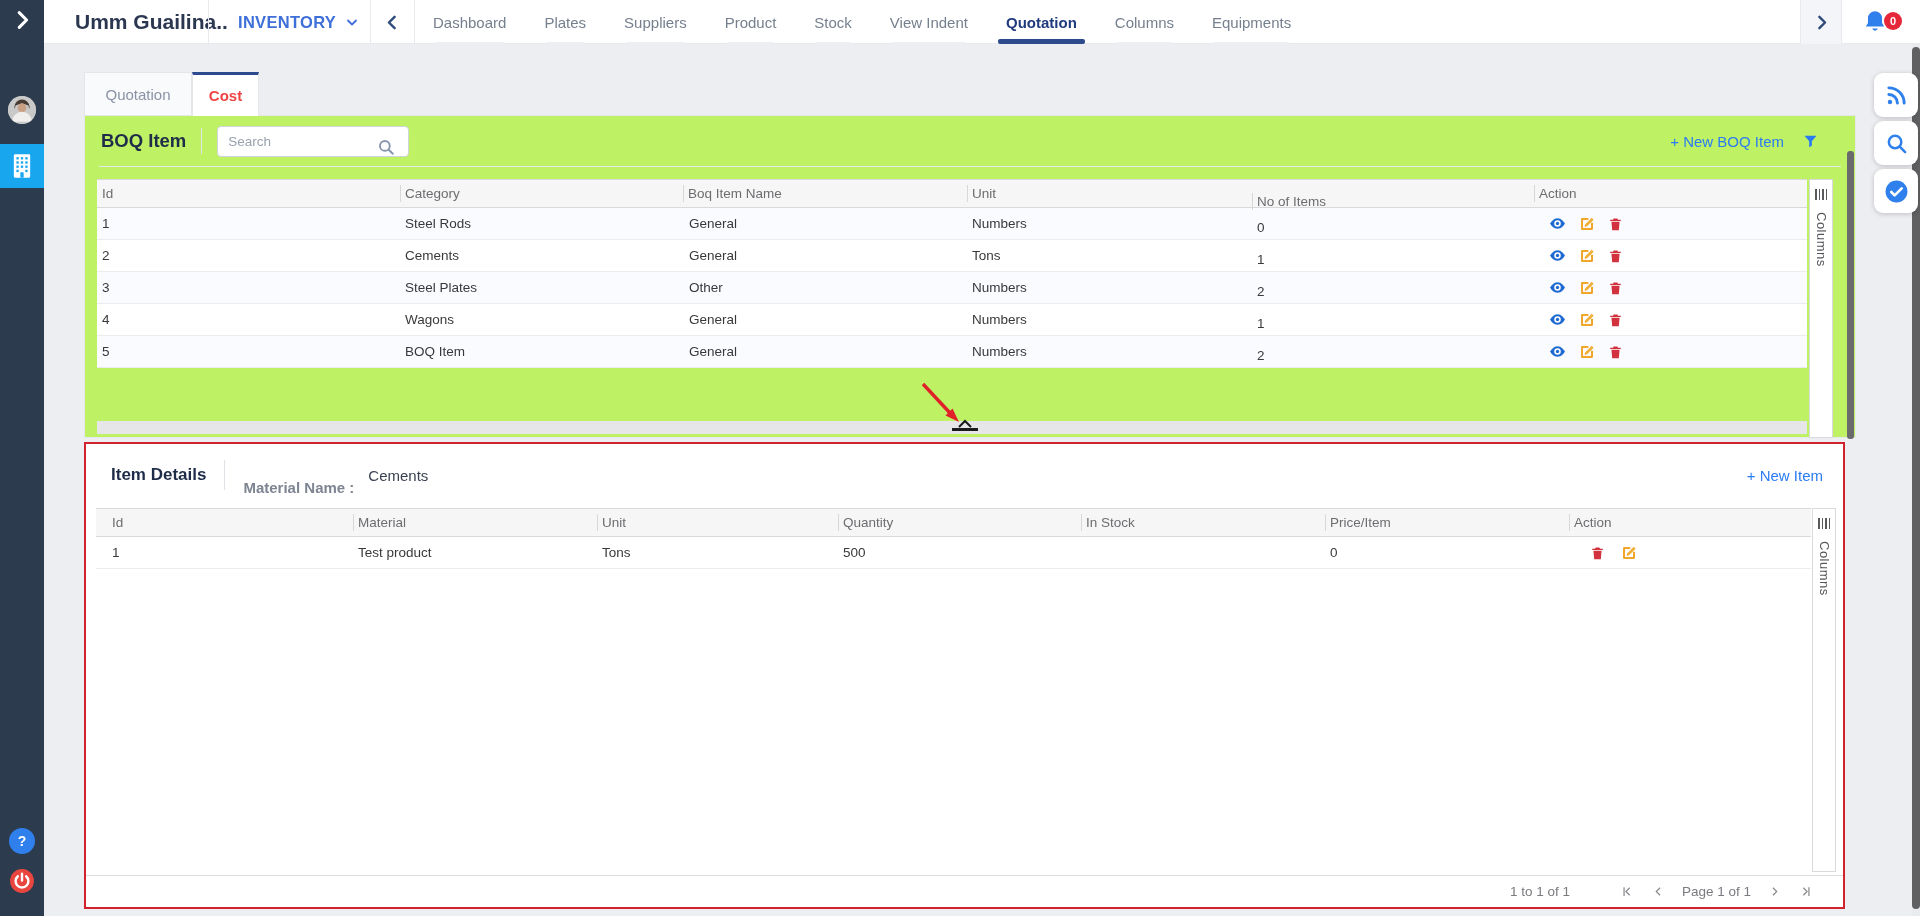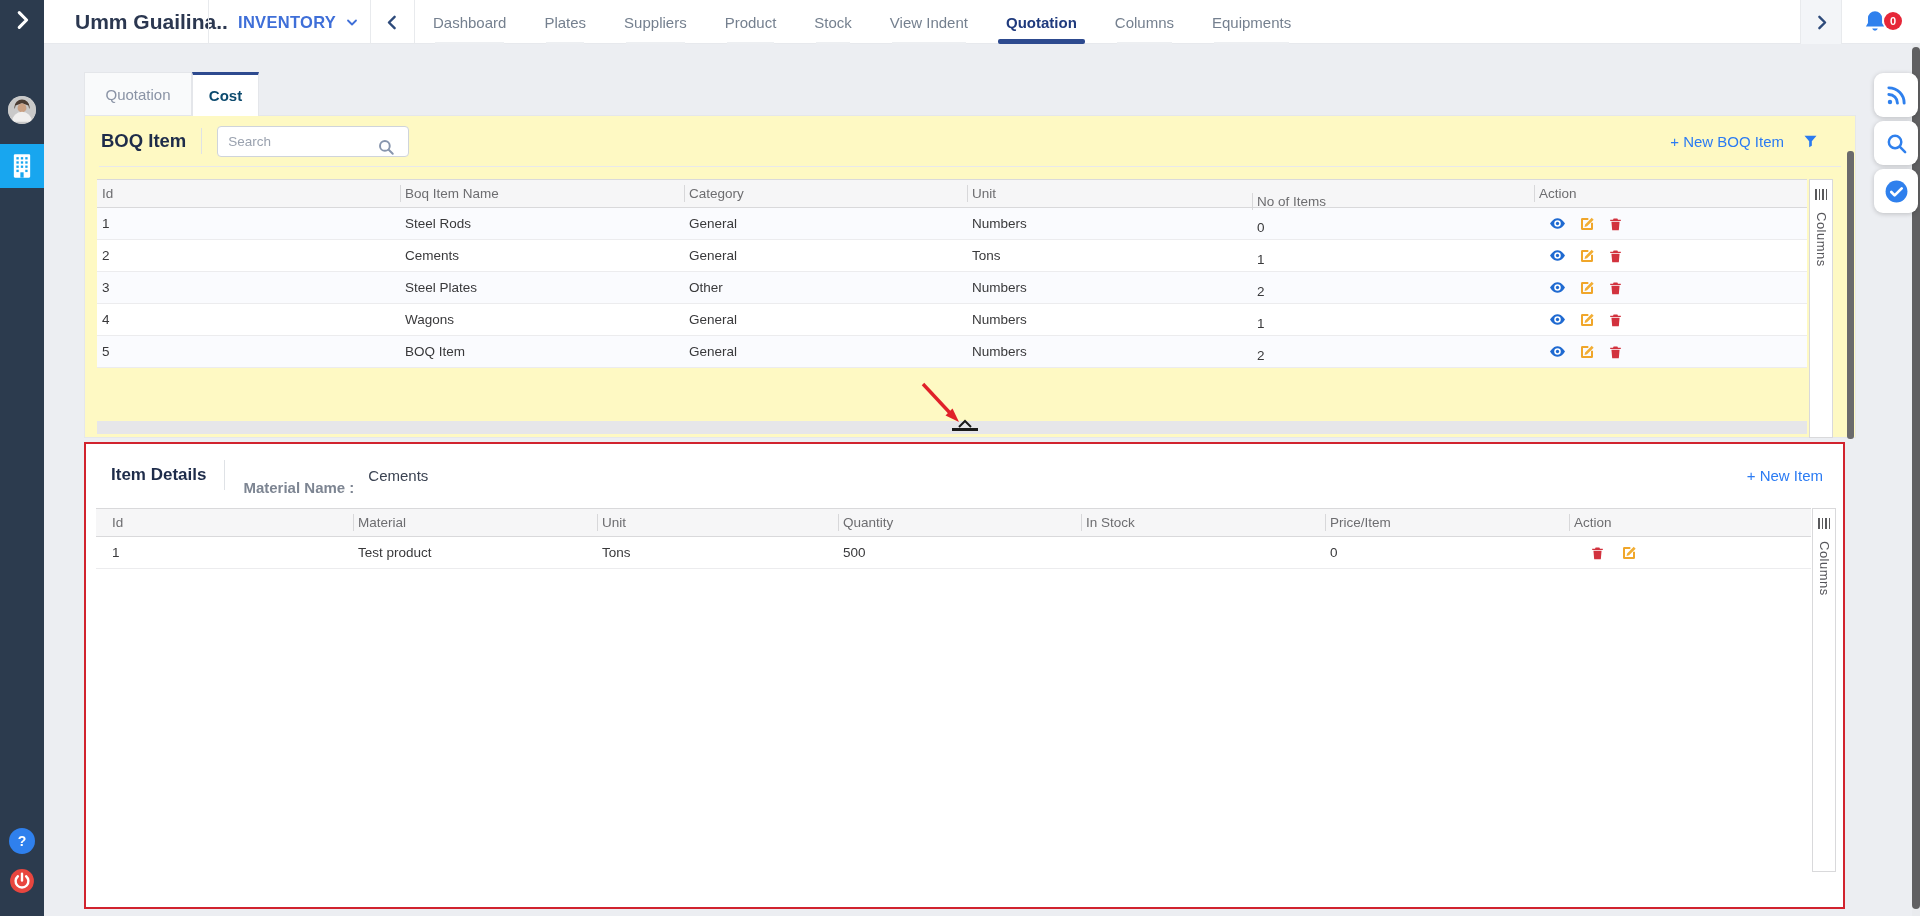--- a/index.html
+++ b/index.html
@@ -39,24 +39,24 @@
   .rail-btn{position:absolute;left:1874px;width:44px;height:44px;background:#fff;border-radius:9px;
             box-shadow:0 1px 5px rgba(0,0,0,.2);display:flex;align-items:center;justify-content:center;z-index:40;cursor:pointer;}
   .vsb{position:absolute;right:0;top:44px;width:8px;height:872px;background:#e9ebee;z-index:35;}
   .vsb-thumb{position:absolute;left:0;top:3px;width:8px;height:862px;background:#606062;border-radius:4px;}
 
   
   .tabbar{position:absolute;left:84px;top:72px;height:44px;display:flex;z-index:6;}
   .tab{height:43px;display:flex;align-items:center;justify-content:center;font-size:15px;cursor:pointer;}
   .tab.inactive{width:108px;background:#f9fafb;border:1px solid #e4e6ea;border-bottom:none;color:#8a93a5;}
   .tab.activ{width:67px;height:44px;background:#fff;border:1px solid #e4e6ea;border-bottom:none;border-top:3px solid #2d4a8f;
-              color:#0c4a6e;font-weight:700;}
-
-  
-  .panel{position:absolute;left:84px;top:115px;width:1772px;height:323px;background:#fef9c3;border:1px solid #e5e7eb;z-index:5;}
+              color:#ef4444;font-weight:700;}
+
+  
+  .panel{position:absolute;left:84px;top:115px;width:1772px;height:323px;background:#bef264;border:1px solid #e5e7eb;z-index:5;}
   .panel-head{position:absolute;left:16px;top:0;height:50px;display:flex;align-items:center;}
   .panel-title{font-size:18.5px;font-weight:700;color:#1e2c4a;}
   .ph-div{width:1px;height:26px;background:#dfe2e6;margin:0 15px;}
   .search-wrap{position:relative;width:192px;height:31px;}
   .search-wrap input{width:100%;height:100%;border:1px solid #cfd4db;border-radius:4px;padding:0 30px 0 10px;
                      font-size:13.5px;color:#444;outline:none;font-family:inherit;}
   .search-wrap input::placeholder{color:#9aa2af;}
   .search-wrap svg{position:absolute;right:7px;top:6px;}
   .panel-ctrl{position:absolute;right:36px;top:0;height:50px;display:flex;align-items:center;gap:18px;}
   .link{color:#2b7bf3;font-size:15px;cursor:pointer;white-space:nowrap;}
@@ -324,22 +324,22 @@
           <svg width="17" height="16">
             <use href="#i-funnel"></use>
           </svg>
         </span>
     </div>
     <div class="panel-hr"></div>
 
     <div class="grid" style="left:12px;top:63px;width:1710px;">
       <div class="ghead">
         <div class="gc u1">Id</div>
+        <div class="gc u3">Category</div>
         <div class="gc u2">Boq Item Name</div>
-        <div class="gc u3">Category</div>
         <div class="gc u4">Unit</div>
         <div class="gc u5">No of Items</div>
         <div class="gc u6">Action</div>
       </div>
 
       <div class="grow">
         <div class="gc u1">1</div>
         <div class="gc u2">Steel Rods</div>
         <div class="gc u3">General</div>
         <div class="gc u4">Numbers</div>
@@ -531,15 +531,40 @@
     <div class="cols-tab" style="left:1726px;top:64px;height:364px;">
       <span class="grip">
           <i></i>
           <i></i>
           <i></i>
           <i></i>
         </span>
       <span class="cols-label">Columns</span>
     </div>
 
+    <div class="pagination">
+      <span>1 to 1 of 1</span>
+      <span class="pag-gap"></span>
+      <span class="pag-ic">
+          <svg width="15" height="15">
+            <use href="#i-first"></use>
+          </svg>
+        </span>
+      <span class="pag-ic">
+          <svg width="15" height="15">
+            <use href="#i-prev"></use>
+          </svg>
+        </span>
+      <span>Page 1 of 1</span>
+      <span class="pag-ic">
+          <svg width="15" height="15">
+            <use href="#i-next"></use>
+          </svg>
+        </span>
+      <span class="pag-ic">
+          <svg width="15" height="15">
+            <use href="#i-last"></use>
+          </svg>
+        </span>
+    </div>
   </section>
 
 </div>
 
 </body></html>

